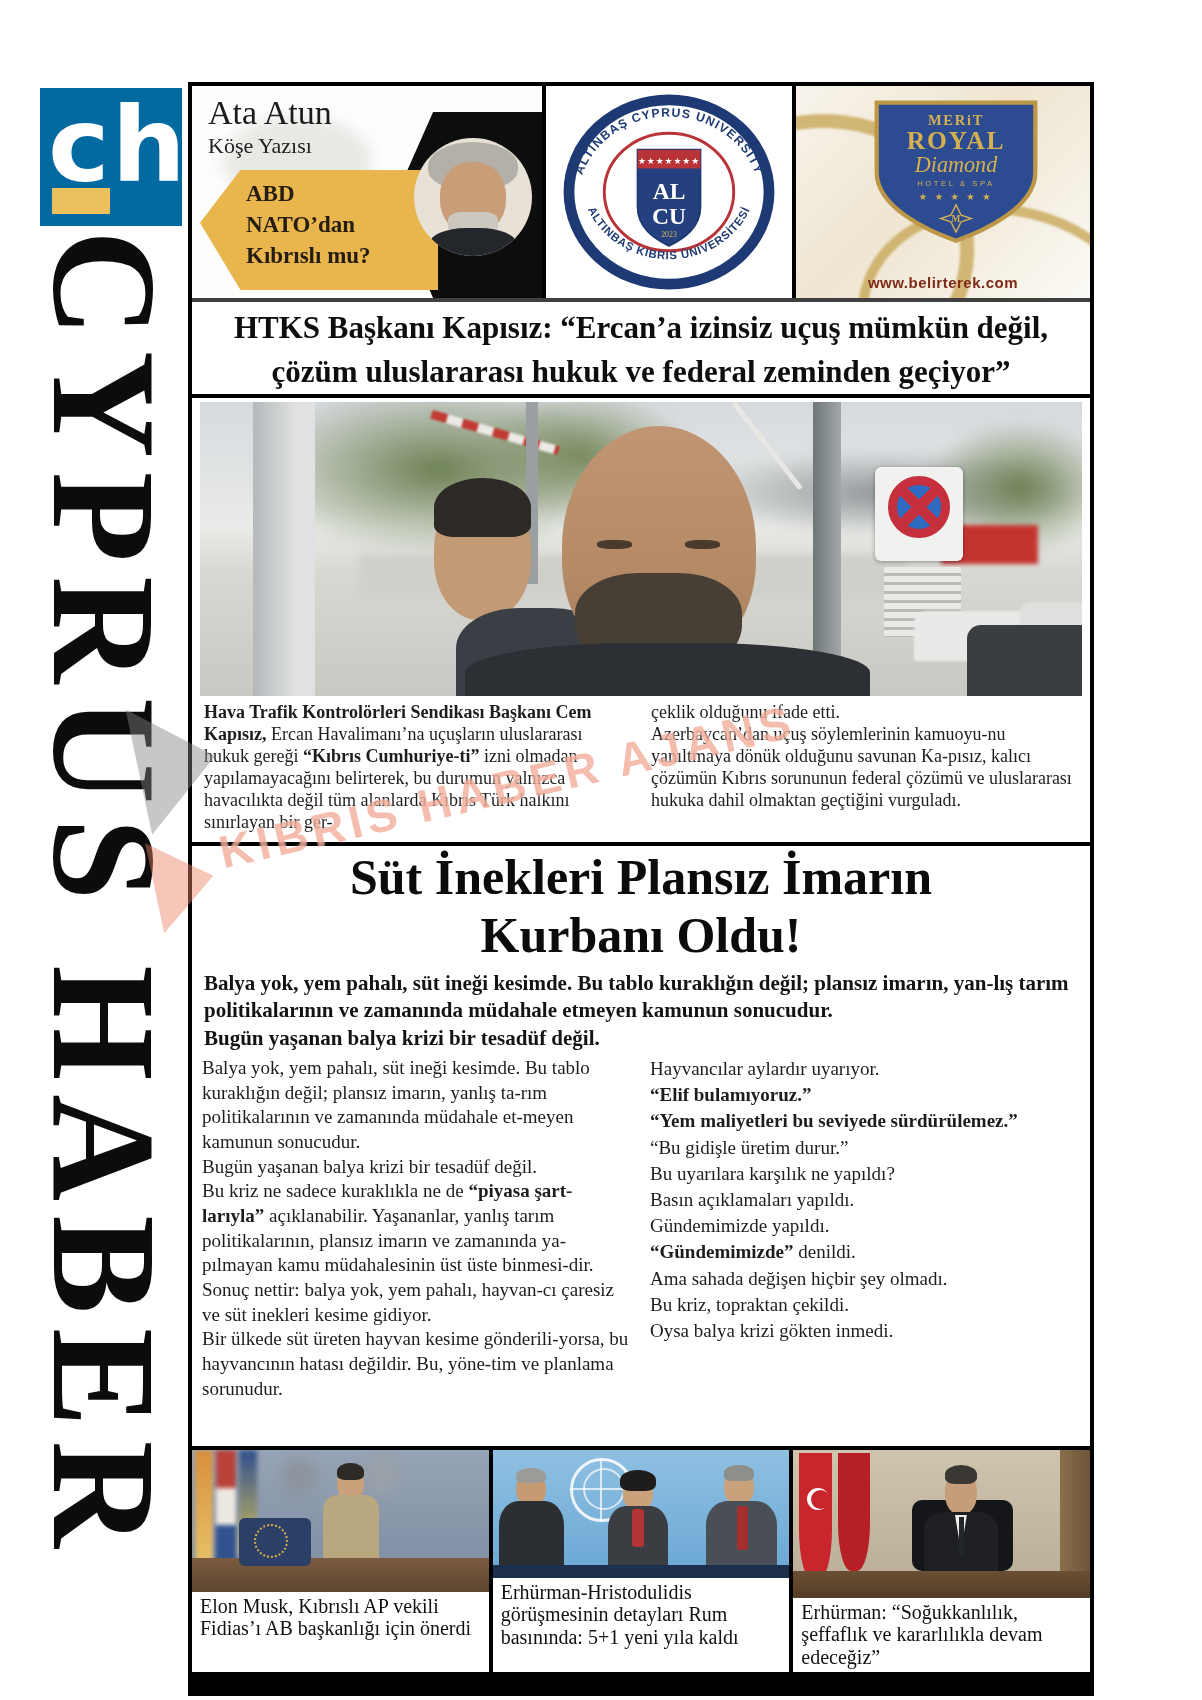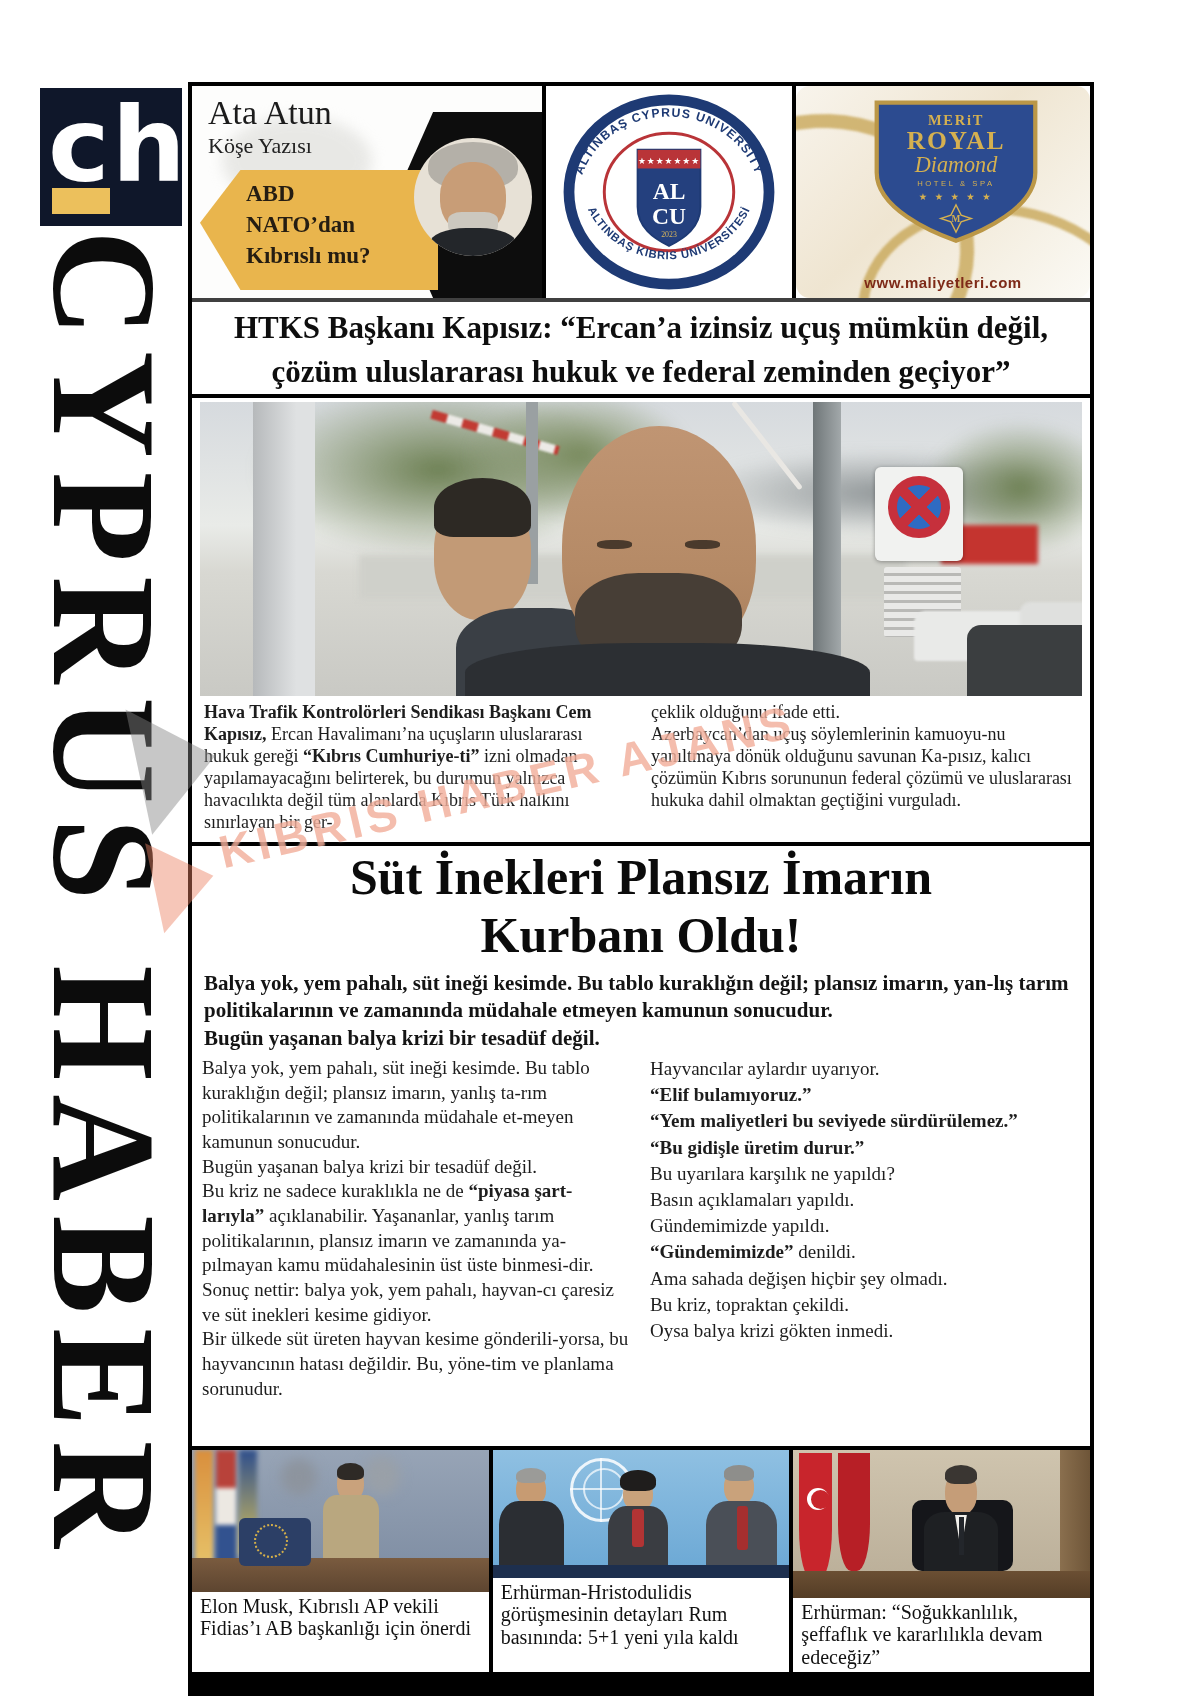--- a/index.html
+++ b/index.html
@@ -1,20 +1,20 @@
 <!DOCTYPE html>
 <html><head>
 <meta charset="utf-8">
 <style>
   html,body{margin:0;padding:0;background:#ffffff;}
   *{box-sizing:border-box;}
   .page{position:relative;width:1202px;height:1700px;background:#fff;overflow:hidden;
         font-family:"Liberation Serif",serif;color:#111;}
   
-  .ch-logo{position:absolute;left:40px;top:88px;width:142px;height:138px;background:#0f172a;}
+  .ch-logo{position:absolute;left:40px;top:88px;width:142px;height:138px;background:#0369a1;}
   .ch-logo .glyphs{position:absolute;left:8px;top:-12px;color:#fff;
         font:700 104px/138px "DejaVu Sans",sans-serif;letter-spacing:2px;}
   .ch-gold{position:absolute;left:12px;top:100px;width:58px;height:26px;background:#ecc05c;}
   .vt-wrap{position:absolute;left:24px;top:230px;width:160px;height:1452px;overflow:hidden;}
   .vt{position:absolute;left:160px;top:0;width:1452px;transform:rotate(90deg);transform-origin:0 0;
       white-space:nowrap;font:700 148px/160px "Liberation Serif",serif;letter-spacing:14px;color:#0c0c0c;}
   
   .topbar{position:absolute;left:190px;top:52px;width:902px;height:28px;display:flex;
           justify-content:space-between;align-items:center;font:700 20px/1 "Liberation Serif",serif;}
   
@@ -33,21 +33,21 @@
   .p-hair{position:absolute;left:14px;top:4px;width:90px;height:48px;border-radius:50% 50% 42% 42%;background:#b4b0a8;}
   .p-face{position:absolute;left:26px;top:24px;width:66px;height:72px;border-radius:46%;background:#c89d77;}
   .p-stache{position:absolute;left:34px;top:74px;width:50px;height:28px;border-radius:30% 30% 55% 55%;background:#ccc8bf;}
   .p-suit{position:absolute;left:16px;bottom:-8px;width:86px;height:36px;border-radius:42% 42% 0 0;background:#23262a;}
   .gold-arrow{position:absolute;left:8px;top:84px;width:238px;height:120px;background:#e9b54d;
               clip-path:polygon(0 44%,17% 0,100% 0,100% 100%,17% 100%);}
   .gold-arrow .txt{position:absolute;left:46px;top:8px;font:700 23px/1.35 "Liberation Serif",serif;
                    color:#251d12;white-space:pre-line;}
   .alcu-box{flex:0 0 246px;position:relative;background:#fff;display:flex;align-items:center;justify-content:center;}
   .merit-box{flex:1;position:relative;overflow:hidden;
-             background:linear-gradient(135deg,#f8f4ec,#efe5d1 45%,#fbfaf5);border-radius:14px;}
+             background:linear-gradient(135deg,#f8f4ec,#efe5d1 45%,#fbfaf5);}
   .ribbon{position:absolute;border:14px solid rgba(198,163,80,.75);border-radius:50%;filter:blur(1px);}
   .merit-site{position:absolute;left:0;right:0;bottom:8px;text-align:center;
               font:700 15px/1 "Liberation Sans",sans-serif;color:#7e2a18;letter-spacing:.5px;}
   
   .headline1{height:96px;border-top:4px solid #404040;text-align:center;padding-top:4px;
              font:700 31px/44px "Liberation Serif",serif;color:#0e0e0e;}
   
   .photo1{height:302px;border-top:4px solid #000;}
   .photo-main{position:relative;margin:4px 8px;height:294px;overflow:hidden;
               background:linear-gradient(#d6dade 0%,#e9ebe8 42%,#d8d8d2 58%,#c9c9c4 100%);}
@@ -152,21 +152,21 @@
         <svg width="180" height="162" viewBox="0 0 210 190" style="position:absolute;left:70px;top:8px;">
           <path d="M12,10 h186 v82 c0,42 -64,70 -93,80 c-29,-10 -93,-38 -93,-80 Z" fill="#2c4b90" stroke="#bb9747" stroke-width="5"></path>
           <text x="105" y="36" text-anchor="middle" font-family="Liberation Serif, serif" font-size="17" font-weight="bold" fill="#d5b050" letter-spacing="2">MERiT</text>
           <text x="105" y="64" text-anchor="middle" font-family="Liberation Serif, serif" font-size="30" font-weight="bold" fill="#d5b050" letter-spacing="2">ROYAL</text>
           <text x="105" y="92" text-anchor="middle" font-family="Liberation Serif, serif" font-size="26" font-style="italic" fill="#d5b050">Diamond</text>
           <text x="105" y="108" text-anchor="middle" font-family="Liberation Sans, sans-serif" font-size="9" fill="#d5b050" letter-spacing="3">HOTEL &amp; SPA</text>
           <text x="105" y="124" text-anchor="middle" font-size="11" fill="#d5b050" letter-spacing="3">★ ★ ★ ★ ★</text>
           <path d="M105,130 l6,12 12,4 -12,4 -6,12 -6,-12 -12,-4 12,-4 Z" fill="none" stroke="#d5b050" stroke-width="1.6"></path>
           <text x="105" y="150" text-anchor="middle" font-family="Liberation Serif, serif" font-size="11" font-weight="bold" fill="#d5b050">M</text>
         </svg>
-        <div class="merit-site">www.maliyetleri.com</div>
+        <div class="merit-site">www.belirterek.com</div>
       </div>
     </section>
 
     <section class="headline1">
       <div>HTKS Başkanı Kapısız: “Ercan’a izinsiz uçuş mümkün değil,</div>
       <div>çözüm uluslararası hukuk ve federal zeminden geçiyor”</div>
     </section>
 
     <section class="photo1">
       <figure class="photo-main" style="margin:4px 8px;">
@@ -217,21 +217,21 @@
         <div class="col">
           <p><span>Balya yok, yem pahalı, süt ineği kesimde. Bu tablo kuraklığın değil; plansız imarın, yanlış ta-rım politikalarının ve zamanında müdahale et-meyen kamunun sonucudur.</span></p>
           <p><span>Bugün yaşanan balya krizi bir tesadüf değil.</span></p>
           <p><span>Bu kriz ne sadece kuraklıkla ne de </span><span style="font-weight: bold;">“piyasa şart-larıyla”</span><span> açıklanabilir. Yaşananlar, yanlış tarım politikalarının, plansız imarın ve zamanında ya-pılmayan kamu müdahalesinin üst üste binmesi-dir. Sonuç nettir: balya yok, yem pahalı, hayvan-cı çaresiz ve süt inekleri kesime gidiyor.</span></p>
           <p><span>Bir ülkede süt üreten hayvan kesime gönderili-yorsa, bu hayvancının hatası değildir. Bu, yöne-tim ve planlama sorunudur.</span></p>
         </div>
         <div class="col right">
           <p><span>Hayvancılar aylardır uyarıyor.</span></p>
           <p><span style="font-weight: bold;">“Elif bulamıyoruz.”</span></p>
           <p><span style="font-weight: bold;">“Yem maliyetleri bu seviyede sürdürülemez.”</span></p>
-          <p><span style="font-weight: bold;">“Bu gidişle üretim durur.”</span></p>
+          <p><span style="font-weight: normal;">“Bu gidişle üretim durur.”</span></p>
           <p><span>Bu uyarılara karşılık ne yapıldı?</span></p>
           <p><span>Basın açıklamaları yapıldı.</span></p>
           <p><span>Gündemimizde yapıldı.</span></p>
           <p><span style="font-weight: bold;">“Gündemimizde”</span><span> denildi.</span></p>
           <p><span>Ama sahada değişen hiçbir şey olmadı.</span></p>
           <p><span>Bu kriz, topraktan çekildi.</span></p>
           <p><span>Oysa balya krizi gökten inmedi.</span></p>
         </div>
       </div>
     </section>

